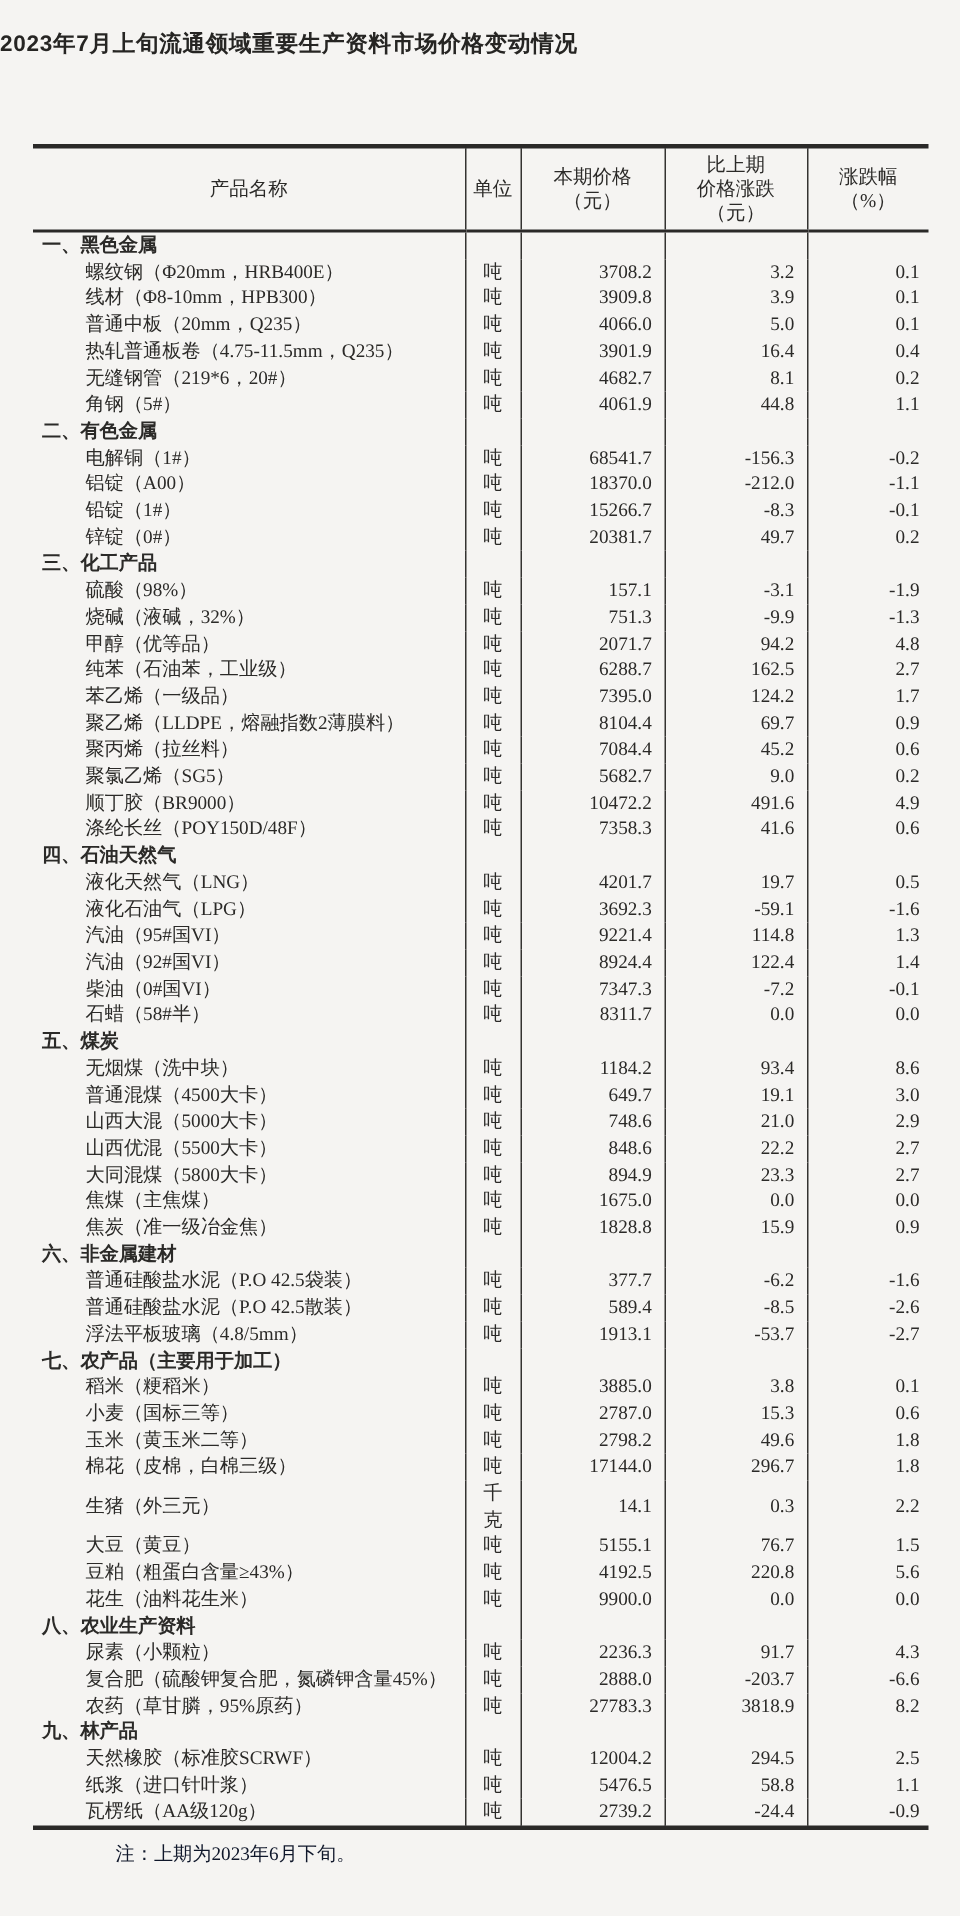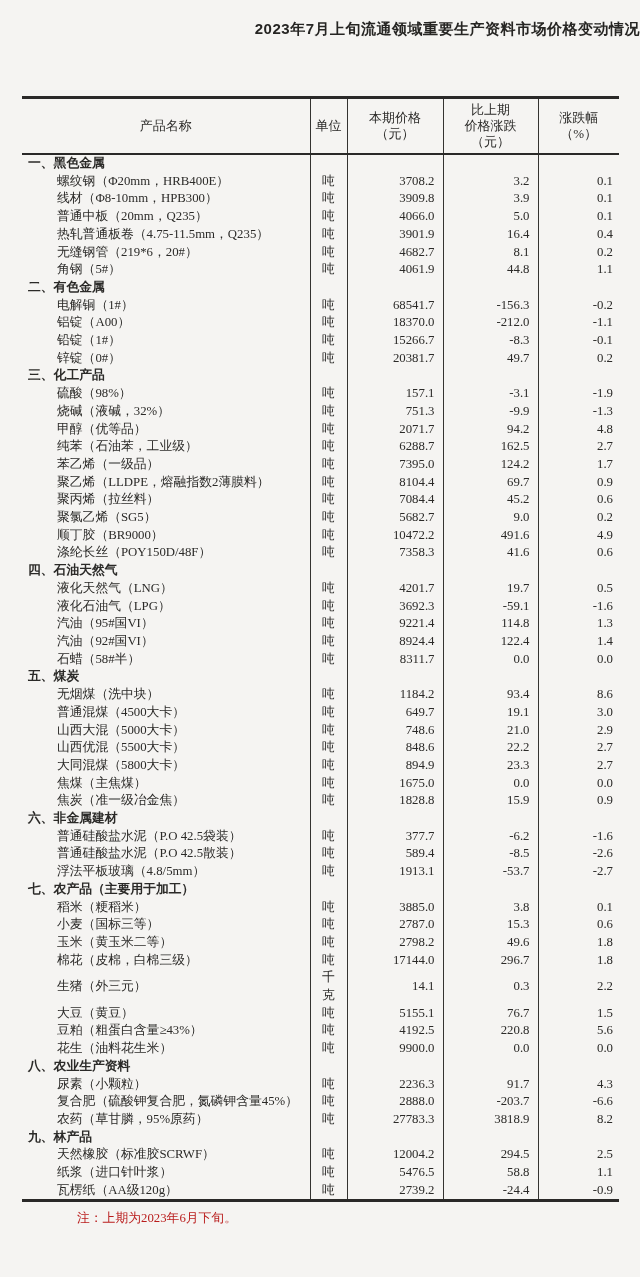--- a/index.html
+++ b/index.html
@@ -8,21 +8,21 @@
     background:#f5f4f2;
     font-family:"Liberation Serif","DejaVu Serif",serif;
     color:#2b2a28;
     overflow:hidden;
   }
   .title{
     font-family:"Liberation Sans","DejaVu Sans",sans-serif;
     font-weight:bold;
     font-size:15px;
     letter-spacing:0.5px;
-    text-align:right;
+    text-align:left;
     padding-top:20px;
     color:#262523;
   }
   .table-wrap{
     margin:57px 0 0 22px;
     width:597px;
   }
   table{
     width:597px;
     border-collapse:collapse;
@@ -51,21 +51,21 @@
   }
   .vline{border-left:1.5px solid #343331;}
   .c-name{text-align:left;padding-left:35px;padding-right:4px;margin-top:43px;}
   .section-name{padding-left:6px;font-weight:bold;}
   .c-unit{text-align:center;padding:0 8px;}
   .c-price,.c-change{text-align:right;padding-right:8px;}
   .c-pct{text-align:right;padding-right:6px;margin-top:24px;}
   .note{
     margin:8px 0 0 55px;
     font-size:12.8px;
-    color:#b91c1c;
+    color:#0f172a;
   }
 </style>
 </head>
 <body>
 
 <div class="title">2023年7月上旬流通领域重要生产资料市场价格变动情况</div>
 
 <div class="table-wrap">
   <table>
     <colgroup>
@@ -279,20 +279,27 @@
           <td class="c-pct vline">1.3</td>
         </tr>
         <tr>
           <td class="c-name">汽油（92#国VI）</td>
           <td class="c-unit vline">吨</td>
           <td class="c-price vline">8924.4</td>
           <td class="c-change vline">122.4</td>
           <td class="c-pct vline">1.4</td>
         </tr>
         <tr>
+          <td class="c-name">柴油（0#国VI）</td>
+          <td class="c-unit vline">吨</td>
+          <td class="c-price vline">7347.3</td>
+          <td class="c-change vline">-7.2</td>
+          <td class="c-pct vline">-0.1</td>
+        </tr>
+        <tr>
           <td class="c-name">石蜡（58#半）</td>
           <td class="c-unit vline">吨</td>
           <td class="c-price vline">8311.7</td>
           <td class="c-change vline">0.0</td>
           <td class="c-pct vline">0.0</td>
         </tr>
         <tr>
           <td class="c-name section-name">五、煤炭</td>
           <td class="c-unit vline"></td>
           <td class="c-price vline"></td>

